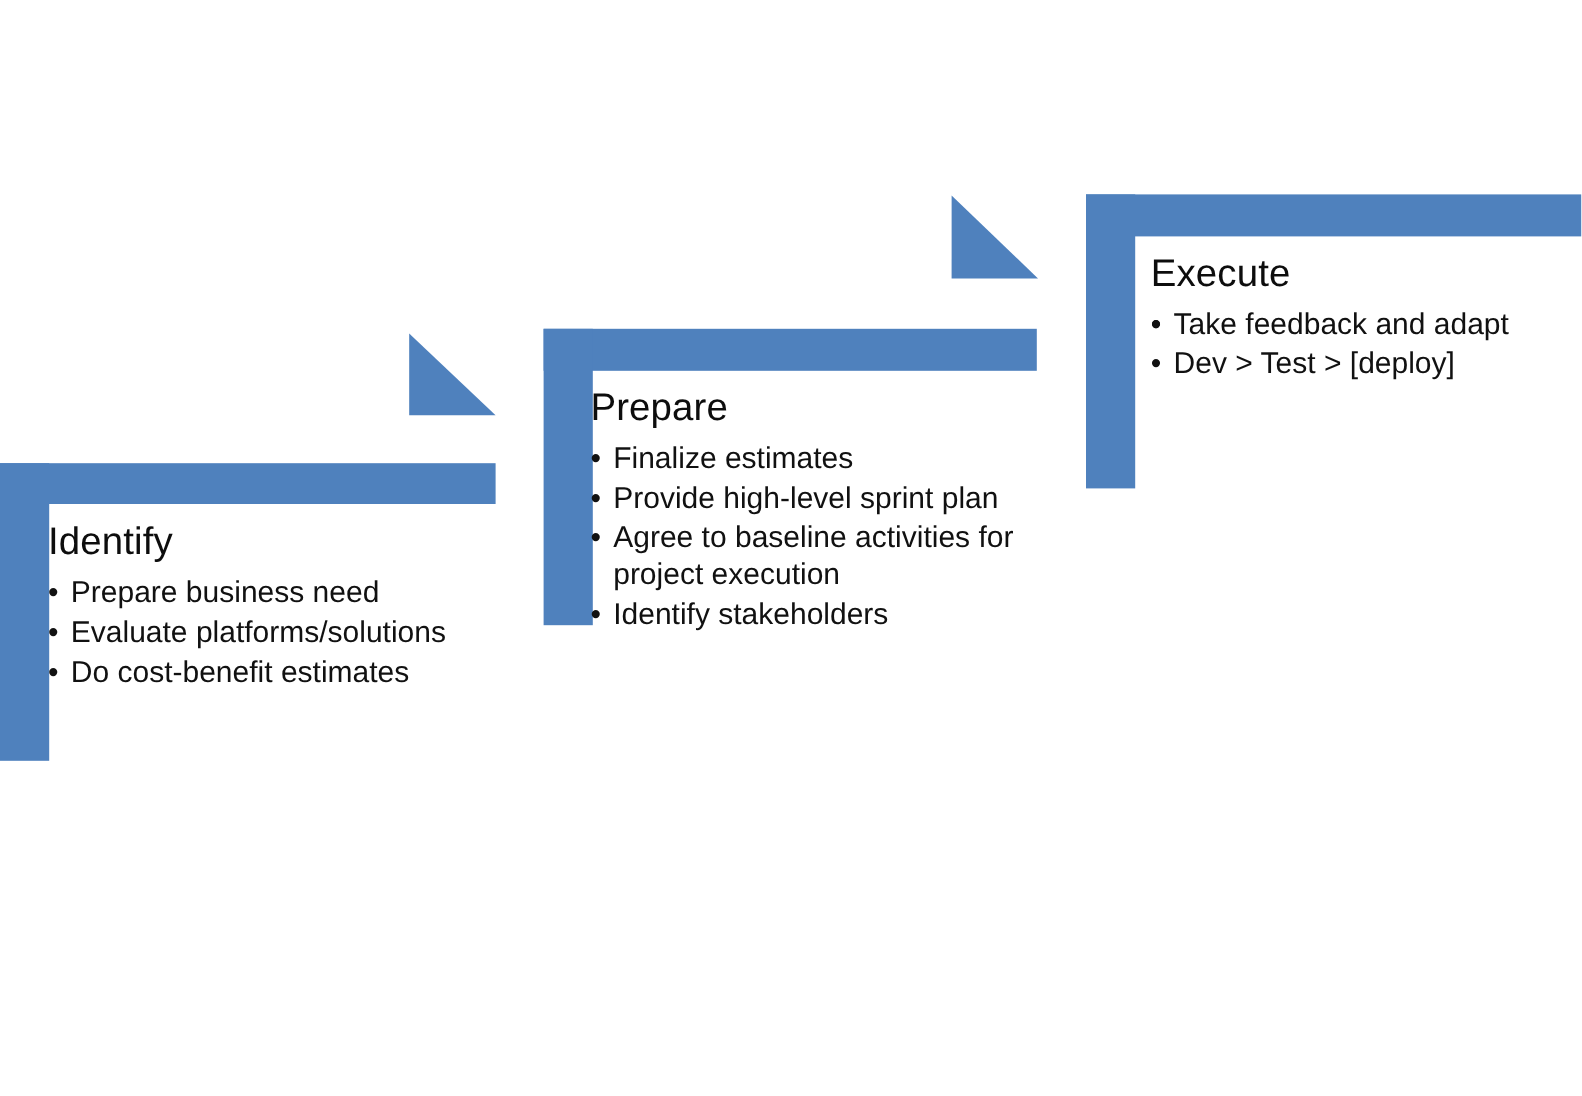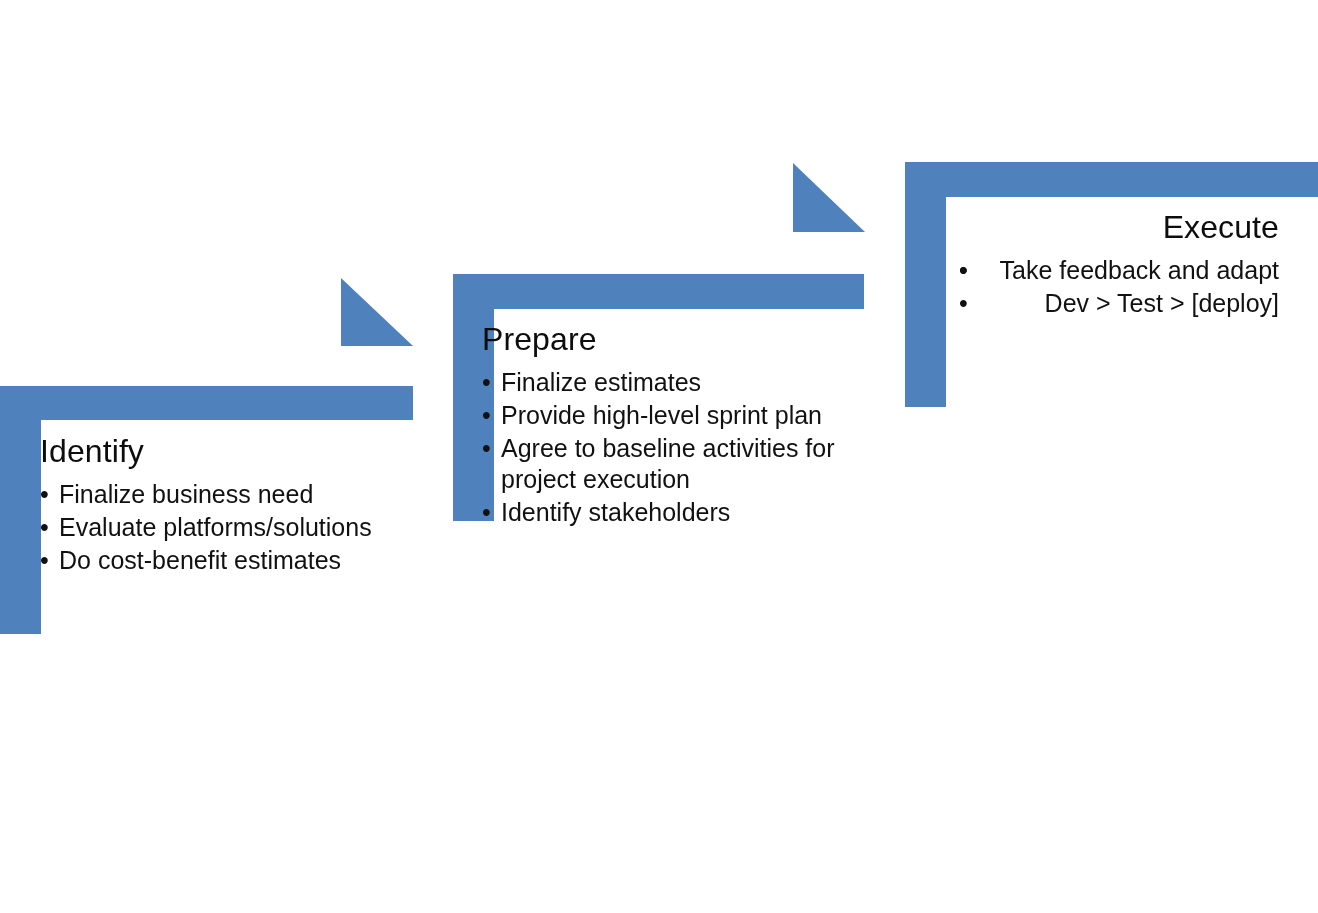--- a/index.html
+++ b/index.html
@@ -84,48 +84,48 @@
   
   #tri-identify-prepare {
     left: 341px; top: 278px;
     border-width: 68px 0 0 72px;
     border-left-color: #4F81BD;
   }
 
   
   #prepare-bar-h  { left: 453px; top: 274px; width: 411px; height: 35px; }
   #prepare-bar-v  { left: 453px; top: 274px; width: 41px;  height: 247px; }
-  #prepare-text   { left: 482px; top: 322px; width: 356px; }
+  #prepare-text   { left: 492px; top: 322px; width: 356px; }
 
   
   #tri-prepare-execute {
     left: 793px; top: 163px;
     border-width: 69px 0 0 72px;
     border-left-color: #4F81BD;
   }
 
   
   #execute-bar-h  { left: 905px; top: 162px; width: 413px; height: 35px; }
   #execute-bar-v  { left: 905px; top: 162px; width: 41px;  height: 245px; }
-  #execute-text   { left: 959px; top: 210px; width: 320px; text-align: right; }
+  #execute-text   { left: 959px; top: 210px; width: 320px; }
 </style>
 </head>
 <body>
 
 <div id="slide">
 
   <div class="bar-h" id="identify-bar-h"></div>
   <div class="bar-v" id="identify-bar-v"></div>
 
   <div class="step-text" id="identify-text">
     <div class="step-title">Identify</div>
     <ul class="bullets">
       <li>
         <span class="dot">•</span>
-        <span>Finalize business need</span>
+        <span>Prepare business need</span>
       </li>
       <li>
         <span class="dot">•</span>
         <span>Evaluate platforms/solutions</span>
       </li>
       <li>
         <span class="dot">•</span>
         <span>Do cost-benefit estimates</span>
       </li>
     </ul>

